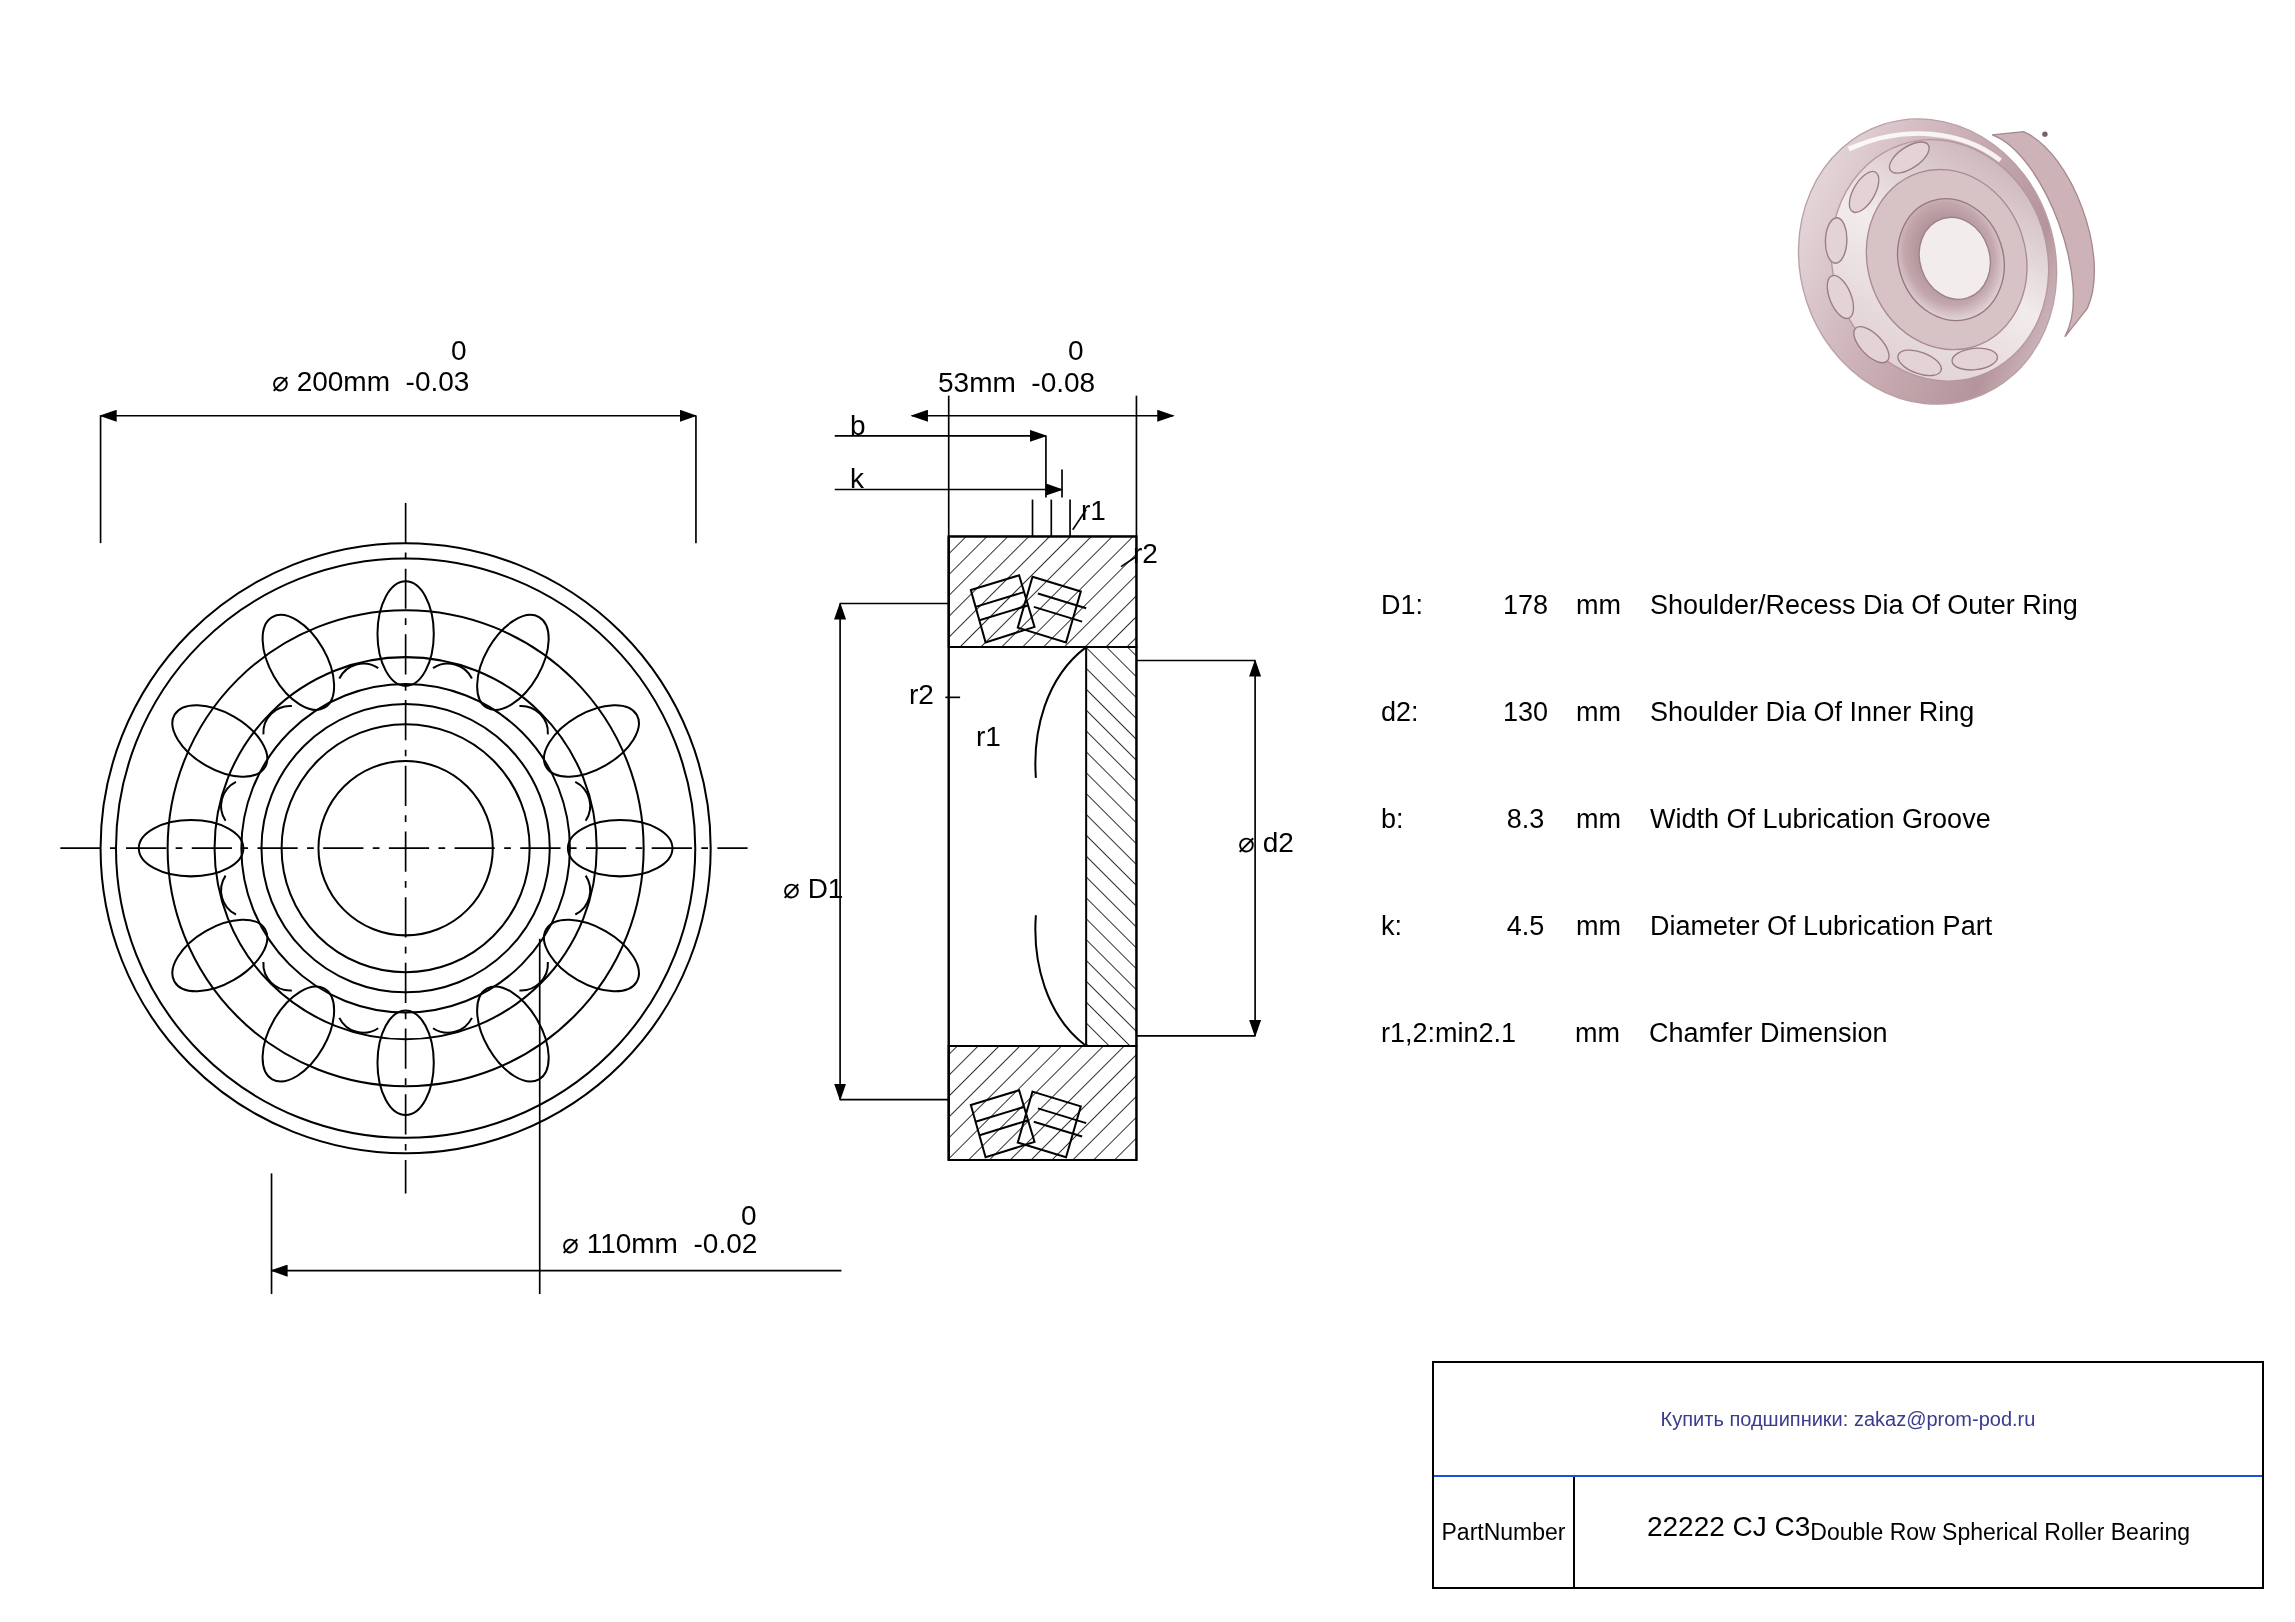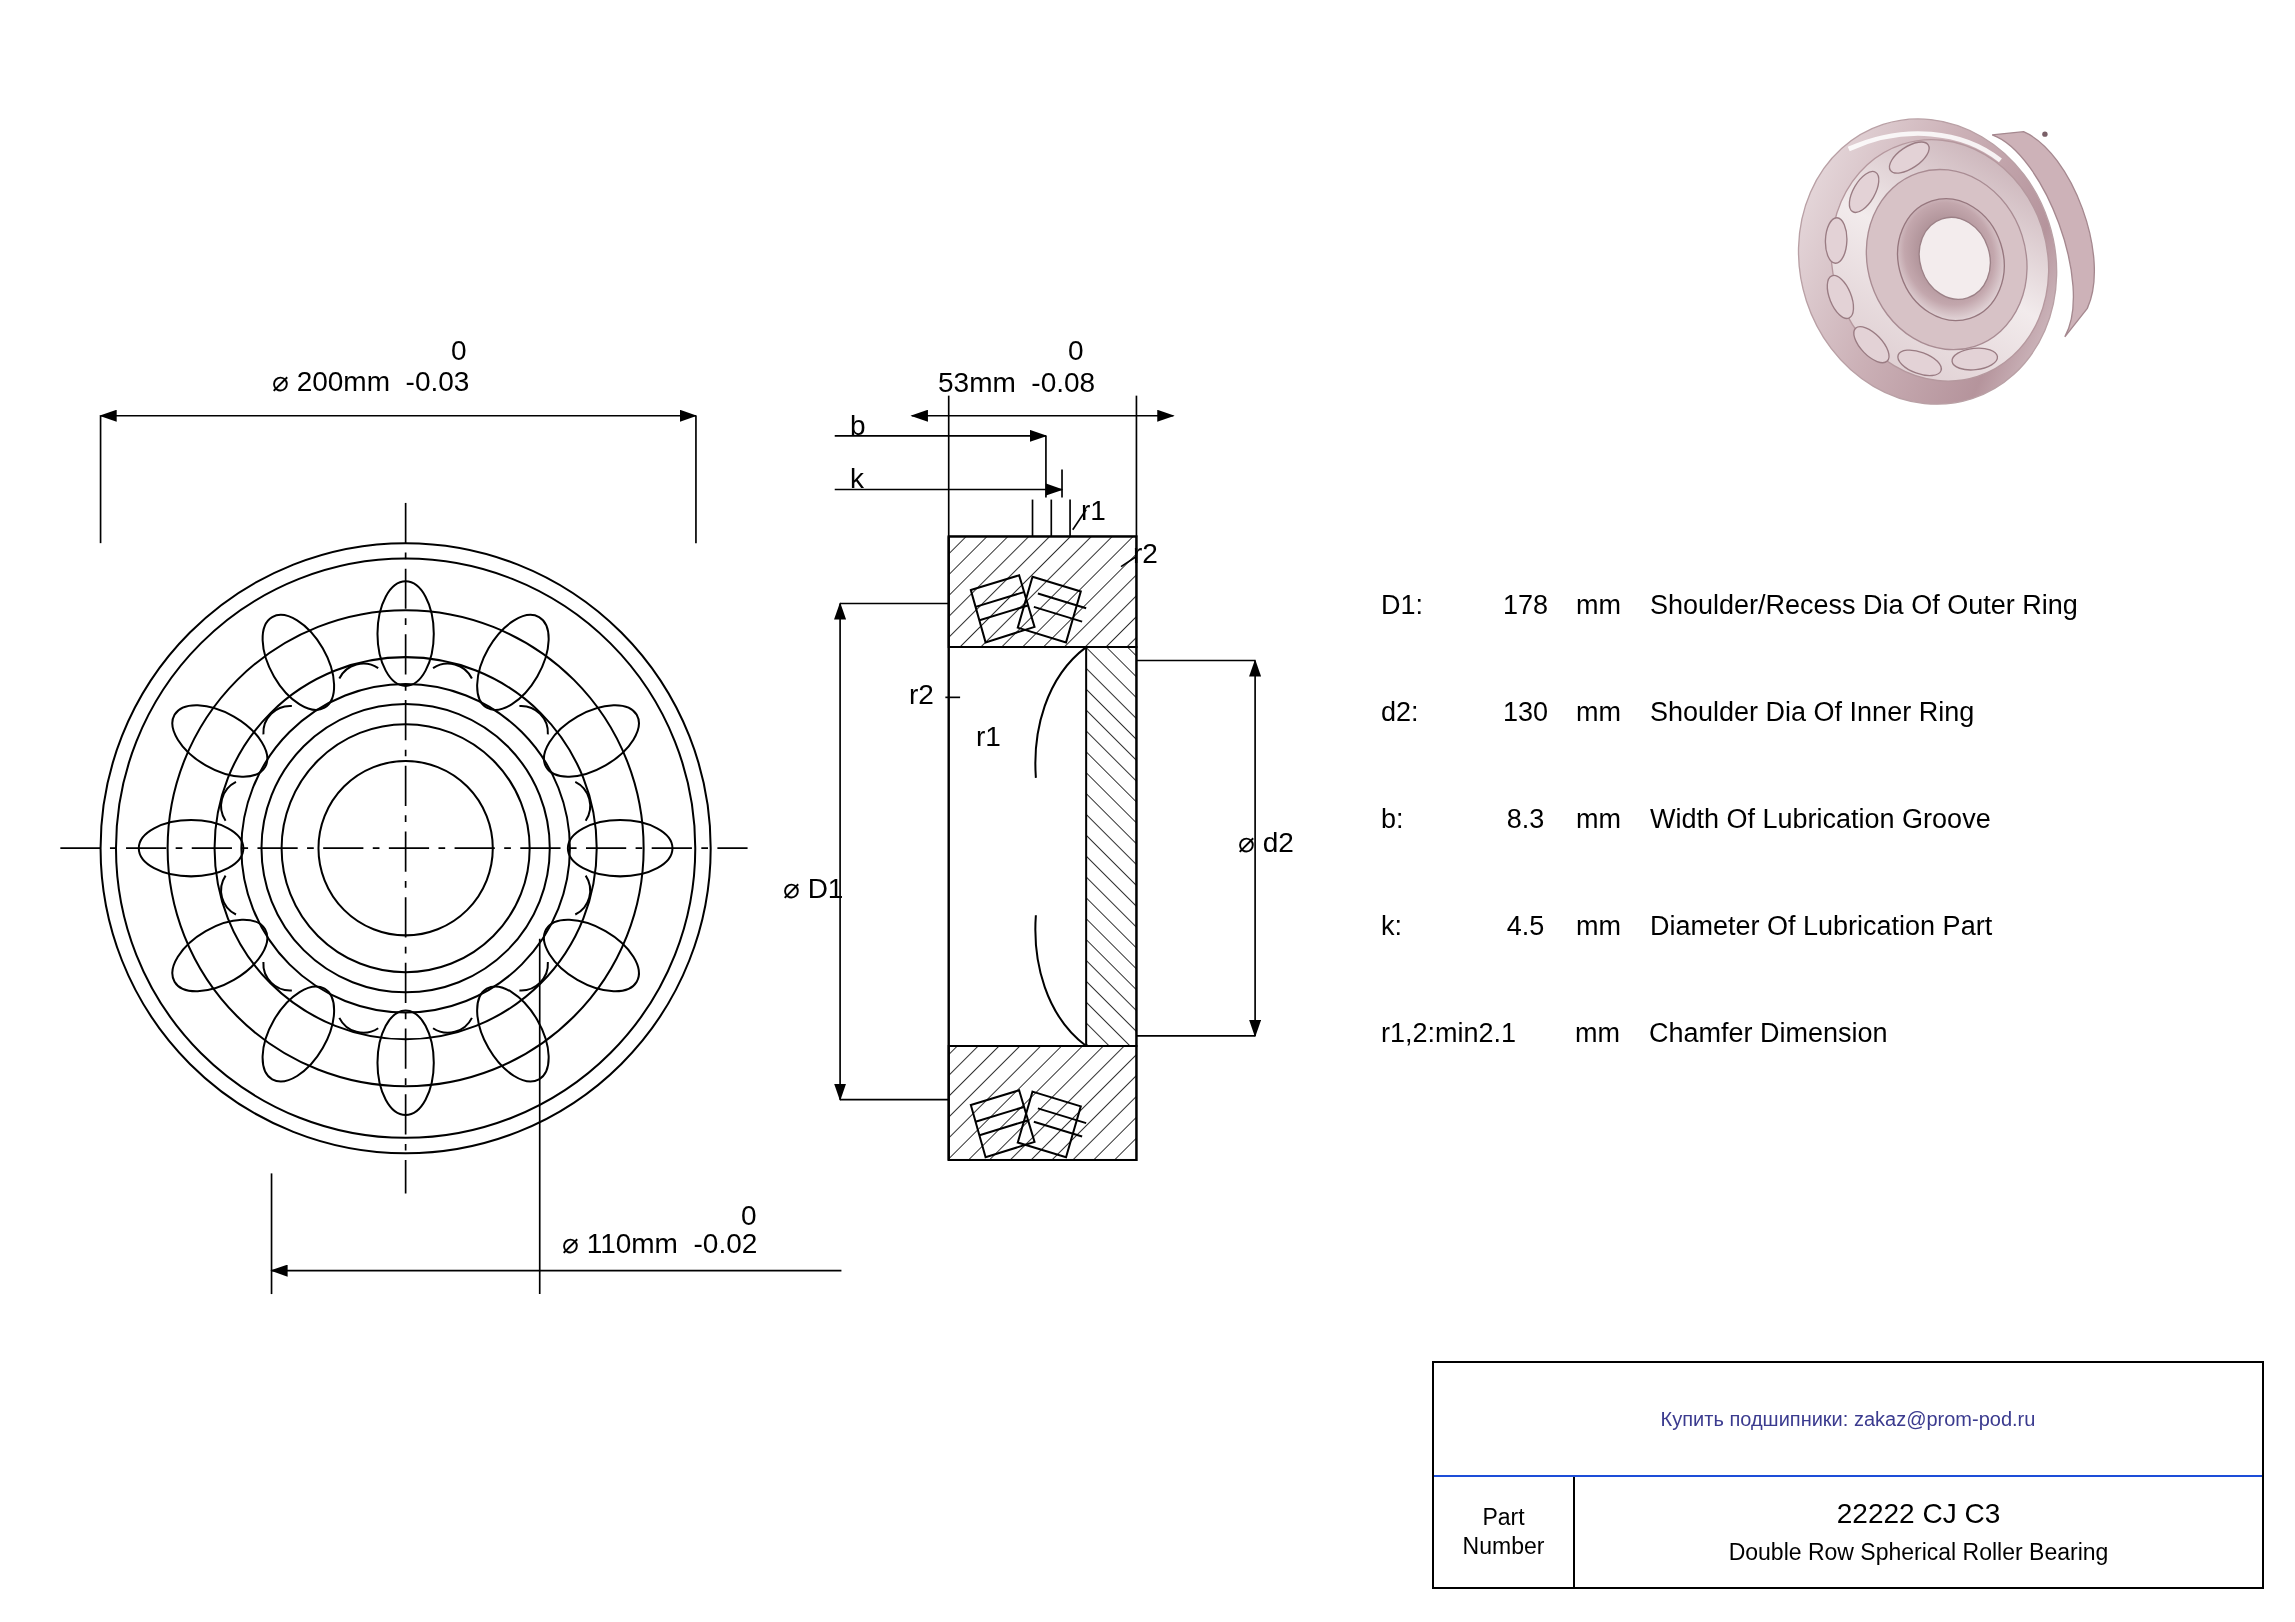--- a/index.html
+++ b/index.html
@@ -90,31 +90,31 @@
   }
   .tb-bottom {
     height: 110px;
     display: flex;
     box-sizing: border-box;
   }
   .tb-label {
     width: 141px;
     border-right: 2px solid #000;
     display: flex;
-    flex-direction: column;
+    flex-direction: row;
     align-items: center;
     justify-content: center;
     font-size: 23px;
     line-height: 1.25;
     box-sizing: border-box;
   }
   .tb-part {
     flex: 1;
     display: flex;
-    flex-direction: column;
+    flex-direction: row;
     align-items: center;
     justify-content: center;
     box-sizing: border-box;
   }
   .tb-part-number {
     font-size: 28px;
     margin-bottom: 9.4px;
   }
   .tb-part-desc {
     font-size: 23px;

